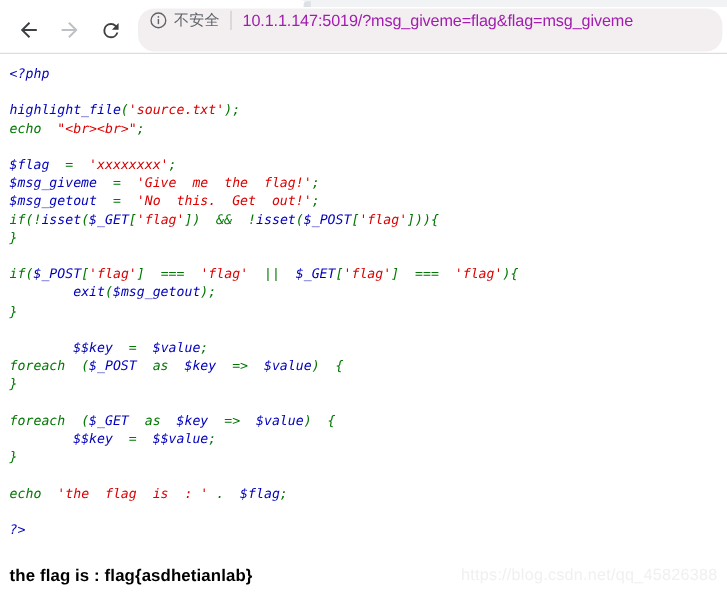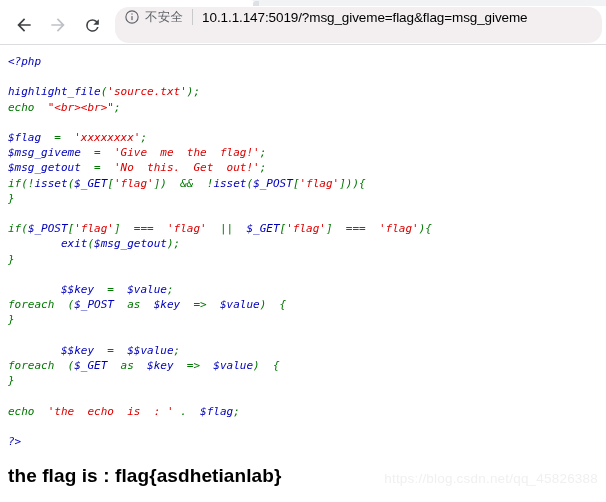--- a/index.html
+++ b/index.html
@@ -105,21 +105,21 @@
   }
   .omni-sep {
     flex: 0 0 auto;
     width: 1px;
     height: 16px;
     background: #c8cacc;
     margin: 0 9px 0 9px;
   }
   .url-text {
     font-size: 13.5px;
-    color: #000000;
+    color: #a21caf;
     white-space: nowrap;
     overflow: hidden;
     flex: 1 1 auto;
     letter-spacing: -0.1px;
   }
 
   
   .page {
     position: relative;
     height: 456px;
@@ -142,21 +142,21 @@
   
   .c-default { color: #0000BB; }
   .c-keyword { color: #007700; }
   .c-string  { color: #DD0000; }
 
   .output-text {
     position: absolute;
     left: 8px;
     bottom: 14px;
     font-family: "Liberation Sans", sans-serif;
-    font-size: 19px;
+    font-size: 14px;
     font-weight: bold;
     color: #000000;
     letter-spacing: 0.1px;
   }
 
   .watermark {
     position: absolute;
     right: 8px;
     bottom: 15px;
     font-family: "Liberation Sans", sans-serif;
@@ -222,25 +222,25 @@
 </span><span class="ln"><span class="c-keyword">}</span>
 </span><span class="ln">
 </span><span class="ln"><span class="c-keyword">if</span><span class="c-keyword">(</span><span class="c-default">$_POST</span><span class="c-keyword">[</span><span class="c-string">'flag'</span><span class="c-keyword">] </span><span class="c-keyword"> === </span><span class="c-string"> 'flag'</span><span class="c-keyword"> </span><span class="c-keyword"> || </span><span class="c-keyword"> </span><span class="c-default">$_GET</span><span class="c-keyword">[</span><span class="c-string">'flag'</span><span class="c-keyword">] </span><span class="c-keyword"> === </span><span class="c-string"> 'flag'</span><span class="c-keyword">){</span>
 </span><span class="ln"><span class="c-keyword">        </span><span class="c-default">exit</span><span class="c-keyword">(</span><span class="c-default">$msg_getout</span><span class="c-keyword">);</span>
 </span><span class="ln"><span class="c-keyword">}</span>
 </span><span class="ln">
 </span><span class="ln"><span class="c-keyword">        </span><span class="c-default">$$key </span><span class="c-keyword"> = </span><span class="c-default"> $value</span><span class="c-keyword">;</span>
 </span><span class="ln"><span class="c-keyword">foreach </span><span class="c-keyword"> (</span><span class="c-default">$_POST </span><span class="c-keyword"> as </span><span class="c-default"> $key </span><span class="c-keyword"> =&gt; </span><span class="c-default"> $value</span><span class="c-keyword">) </span><span class="c-keyword"> {</span>
 </span><span class="ln"><span class="c-keyword">}</span>
 </span><span class="ln">
+</span><span class="ln"><span class="c-keyword">foreach </span><span class="c-keyword"> (</span><span class="c-default">$_GET </span><span class="c-keyword"> as </span><span class="c-default"> $key </span><span class="c-keyword"> =&gt; </span><span class="c-default"> $value</span><span class="c-keyword">) </span><span class="c-keyword"> {</span>
 </span><span class="ln"><span class="c-keyword">        </span><span class="c-default">$$key </span><span class="c-keyword"> = </span><span class="c-default"> $$value</span><span class="c-keyword">;</span>
-</span><span class="ln"><span class="c-keyword">foreach </span><span class="c-keyword"> (</span><span class="c-default">$_GET </span><span class="c-keyword"> as </span><span class="c-default"> $key </span><span class="c-keyword"> =&gt; </span><span class="c-default"> $value</span><span class="c-keyword">) </span><span class="c-keyword"> {</span>
-</span><span class="ln"><span class="c-keyword">}</span>
-</span><span class="ln">
-</span><span class="ln"><span class="c-keyword">echo </span><span class="c-string"> 'the  echo  is  : '</span><span class="c-keyword"> . </span><span class="c-default"> $flag</span><span class="c-keyword">;</span>
+</span><span class="ln"><span class="c-keyword">}</span>
+</span><span class="ln">
+</span><span class="ln"><span class="c-keyword">echo </span><span class="c-string"> 'the  flag  is  : '</span><span class="c-keyword"> . </span><span class="c-default"> $flag</span><span class="c-keyword">;</span>
 </span><span class="ln">
 </span><span class="ln"><span class="c-default">?&gt;</span>
 </span></pre>
 
     <div class="output-text">the flag is : flag{asdhetianlab}</div>
 
     <div class="watermark">https://blog.csdn.net/qq_45826388</div>
 
   </div>
 

